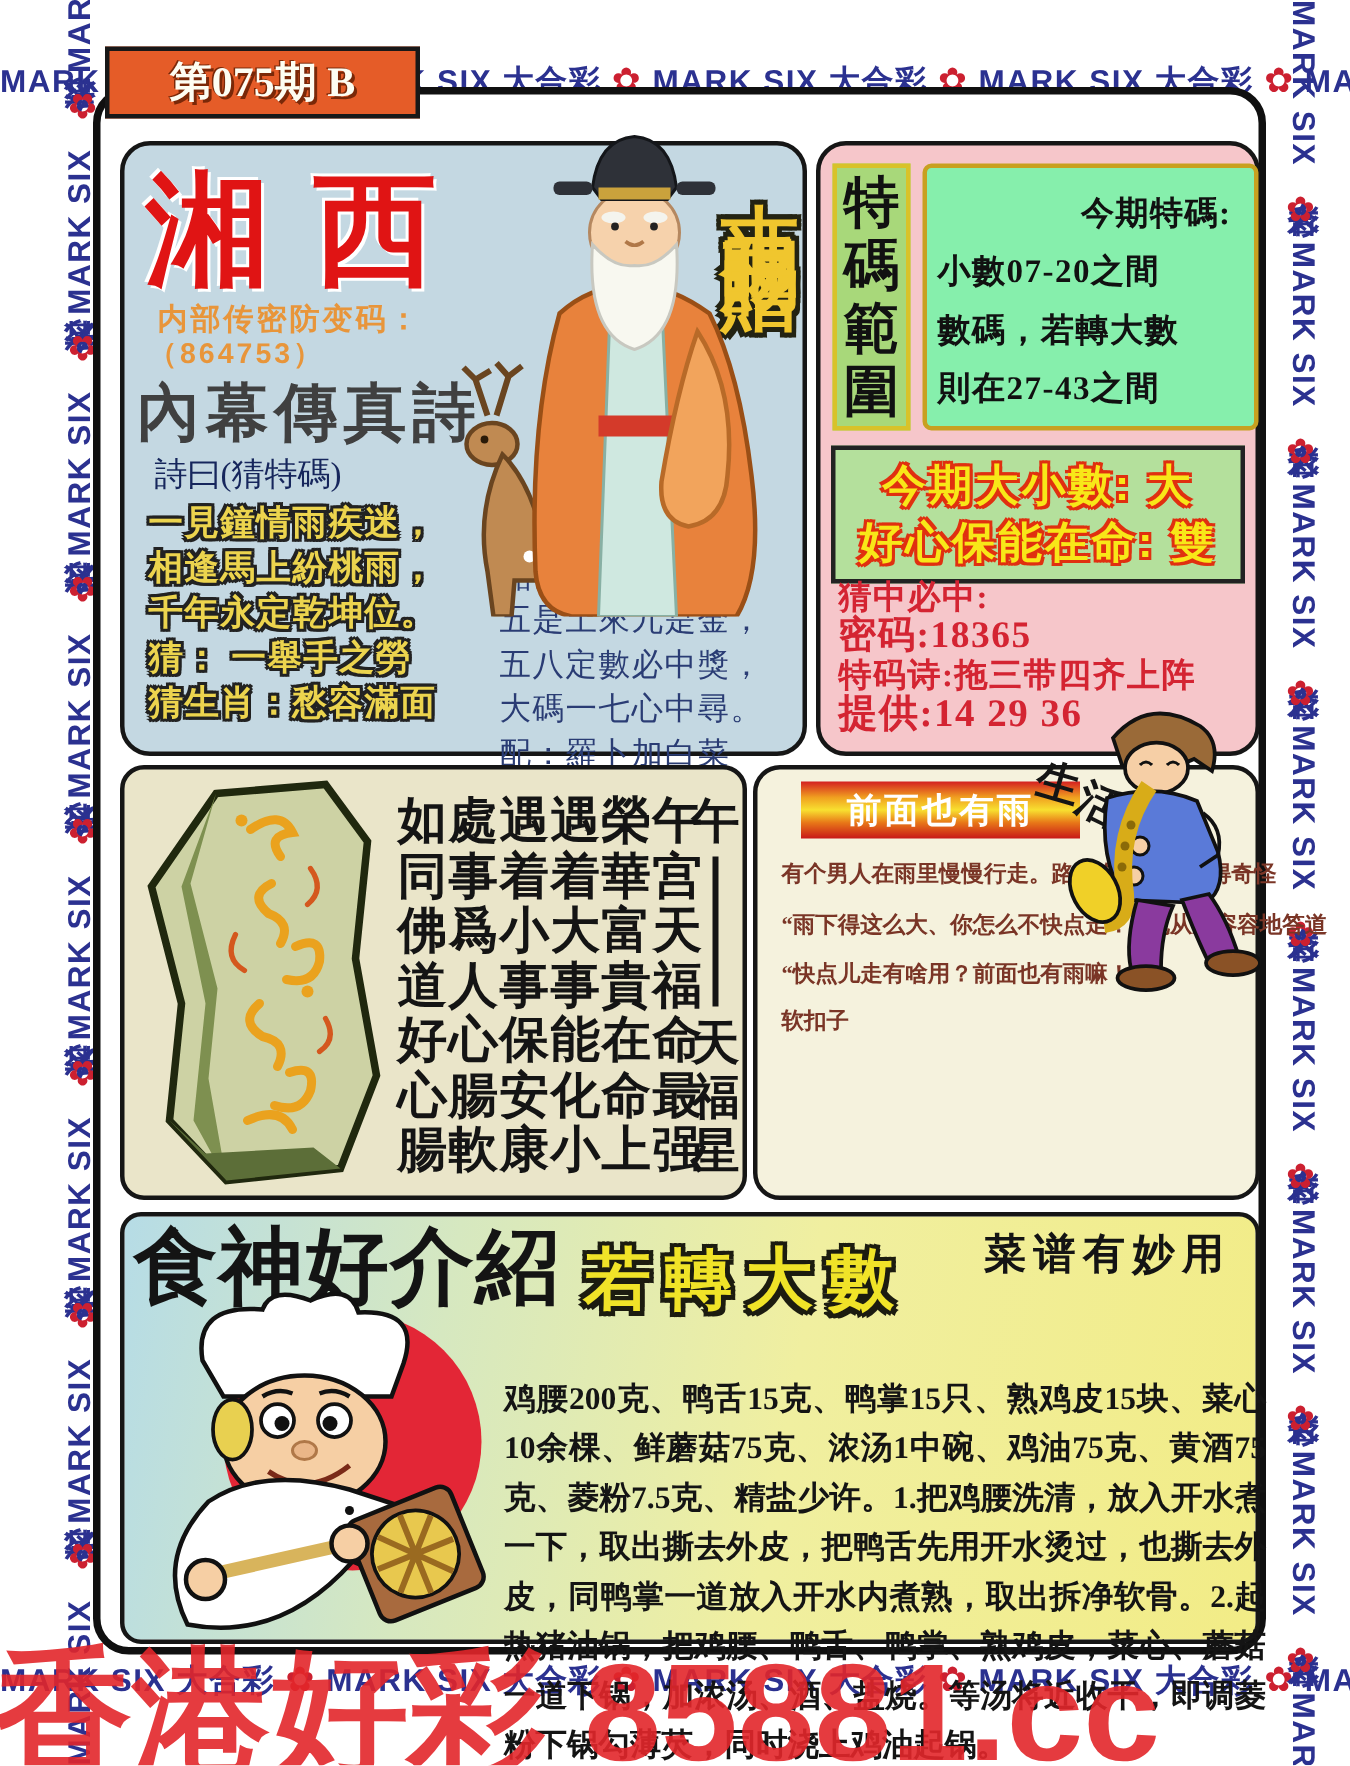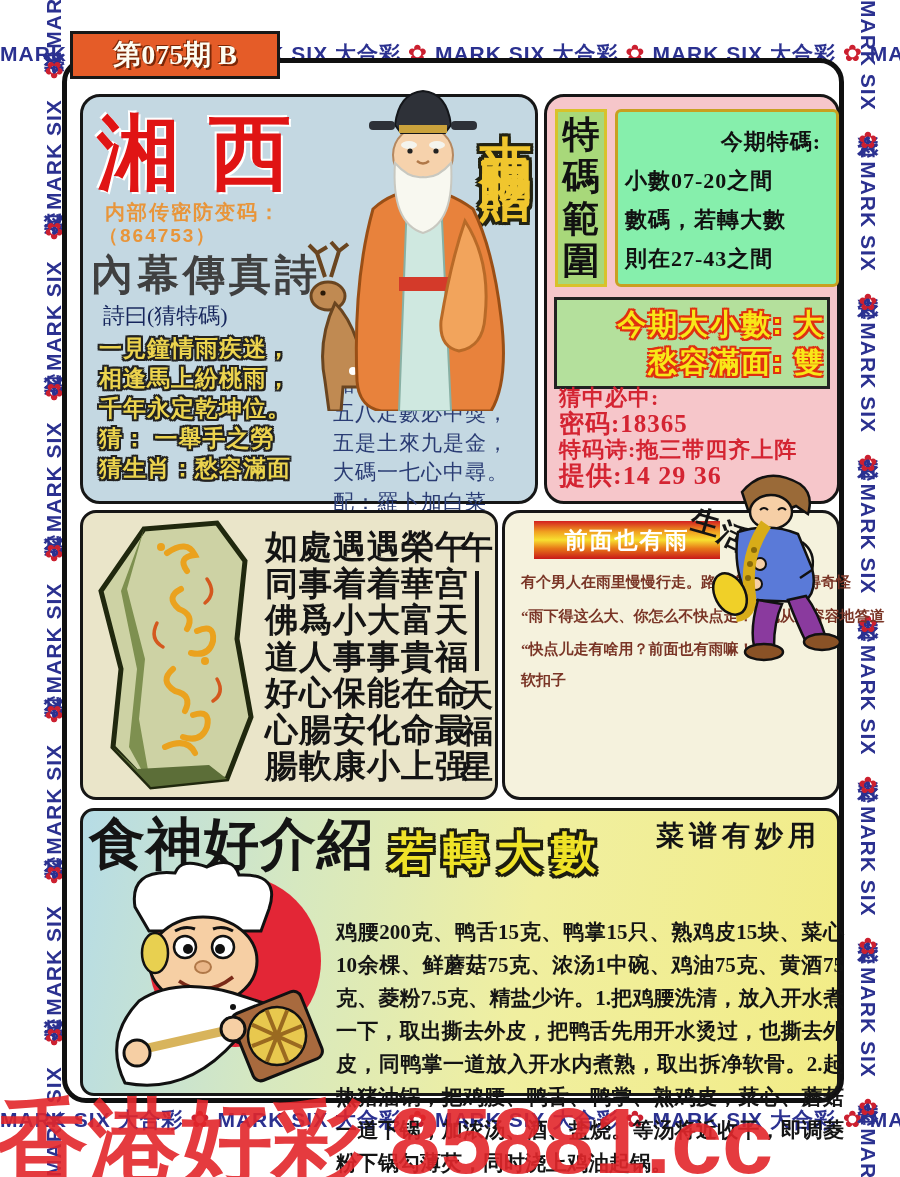--- a/index.html
+++ b/index.html
@@ -54,21 +54,21 @@
   .p-pink{left:544px;top:94px;width:290px;height:404px;border-radius:20px;background:#f6c6ca;}
   .vlabel{position:absolute;left:8px;top:12px;width:46px;background:#a8d87a;border:3px solid #d8c22a;
           display:flex;flex-direction:column;align-items:center;padding:2px 0;}
   .vlabel div{font-size:37px;font-weight:900;color:#111;line-height:42px;}
   .range-box{position:absolute;left:68px;top:12px;width:204px;height:162px;background:#86efac;
              border:3px solid #c8a020;border-radius:6px;padding:10px 7px 0 7px;
              font-family:"Liberation Serif","DejaVu Serif",serif;font-size:22px;font-weight:bold;color:#111;
              line-height:39px;letter-spacing:1px;}
   .range-box div:first-child{text-align:right;padding-right:8px;}
   .bigsmall{position:absolute;left:7px;top:200px;width:266px;background:#b4e09c;border:3px solid #222;
-            padding:5px 2px;text-align:right;}
+            padding:5px 2px;text-align:center;}
   .bigsmall div{font-size:29px;font-weight:900;color:#f8e718;line-height:38px;letter-spacing:2px;
             text-shadow:-2px -2px 0 #e03010,2px -2px 0 #e03010,-2px 2px 0 #e03010,2px 2px 0 #e03010,0 2px 0 #e03010,0 -2px 0 #e03010;}
   .red-block{position:absolute;left:12px;top:288px;color:#d42432;font-weight:900;
              font-family:"Liberation Serif","DejaVu Serif",serif;}
   .red-block div{font-size:22px;line-height:26px;letter-spacing:1px;}
   .red-block div:nth-child(2){font-size:25px;}
   .red-block div:nth-child(4){font-size:26px;}
 
   
   .p-stone{left:80px;top:510px;width:412px;height:284px;border-radius:16px;background:#eae5c9;}
@@ -168,43 +168,43 @@
         <rect x="156" y="40" width="26" height="9" rx="4" fill="#2e3138"></rect>
         <rect x="104" y="44" width="48" height="8" fill="#caa23c"></rect>
       </g>
     </svg>
 
     <div class="v-title">吉神賜贈</div>
 
     <div class="poem-b">
       <div>詩曰(猜平、連碼)</div>
       <div>點破玄機才知五，</div>
+      <div>五是土來九是金，</div>
       <div>五八定數必中獎，</div>
-      <div>五是土來九是金，</div>
       <div>大碼一七心中尋。</div>
       <div>配：羅卜加白菜</div>
     </div>
   </div>
 
   <div class="panel p-pink">
     <div class="vlabel">
       <div>特</div>
       <div>碼</div>
       <div>範</div>
       <div>圍</div>
     </div>
     <div class="range-box">
       <div>今期特碼:</div>
       <div>小數07-20之間</div>
       <div>數碼，若轉大數</div>
       <div>則在27-43之間</div>
     </div>
     <div class="bigsmall">
       <div>今期大小數: 大</div>
-      <div>愁容滿面: 雙</div>
+      <div>好心保能在命: 雙</div>
     </div>
     <div class="red-block">
       <div>猜中必中:</div>
       <div>密码:18365</div>
       <div>特码诗:拖三带四齐上阵</div>
       <div>提供:14 29 36</div>
     </div>
   </div>
 
   <div class="panel p-stone">

